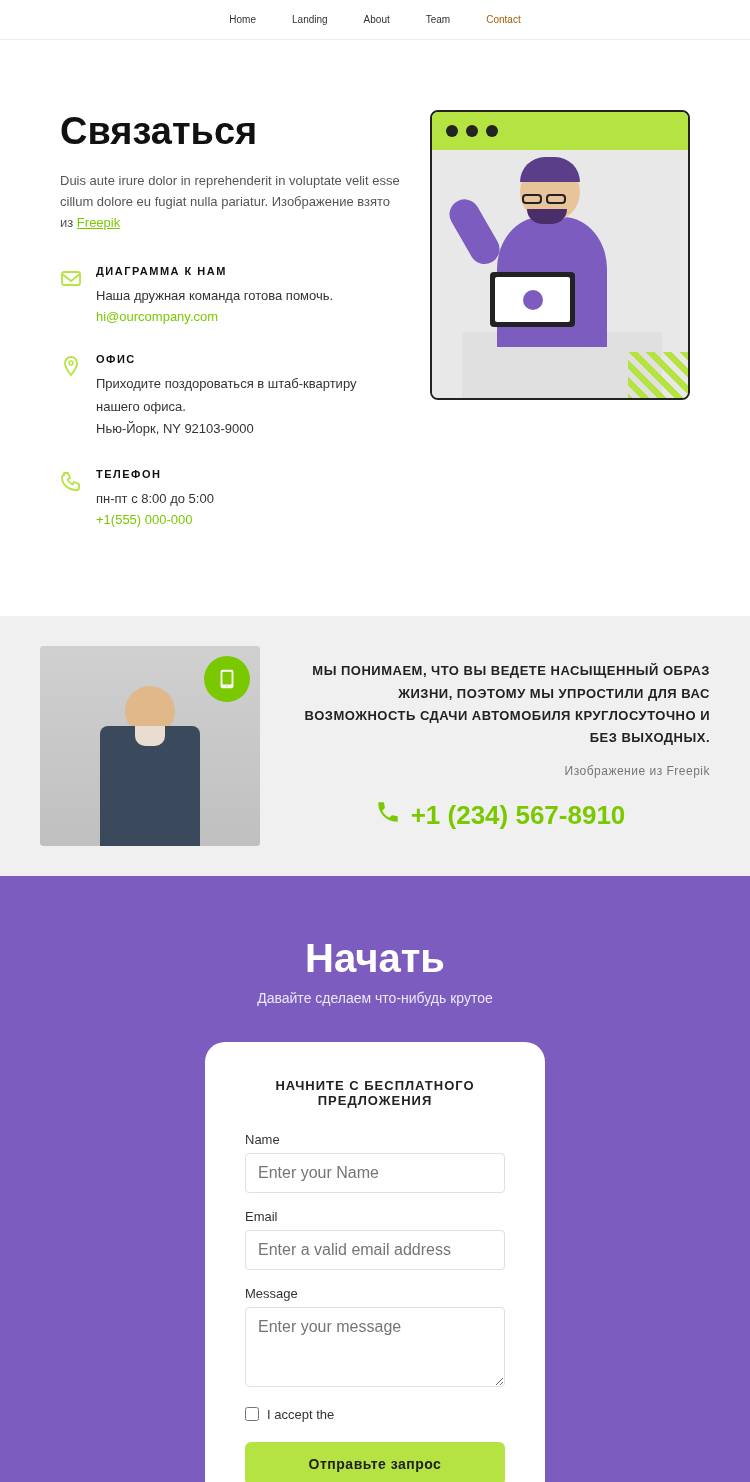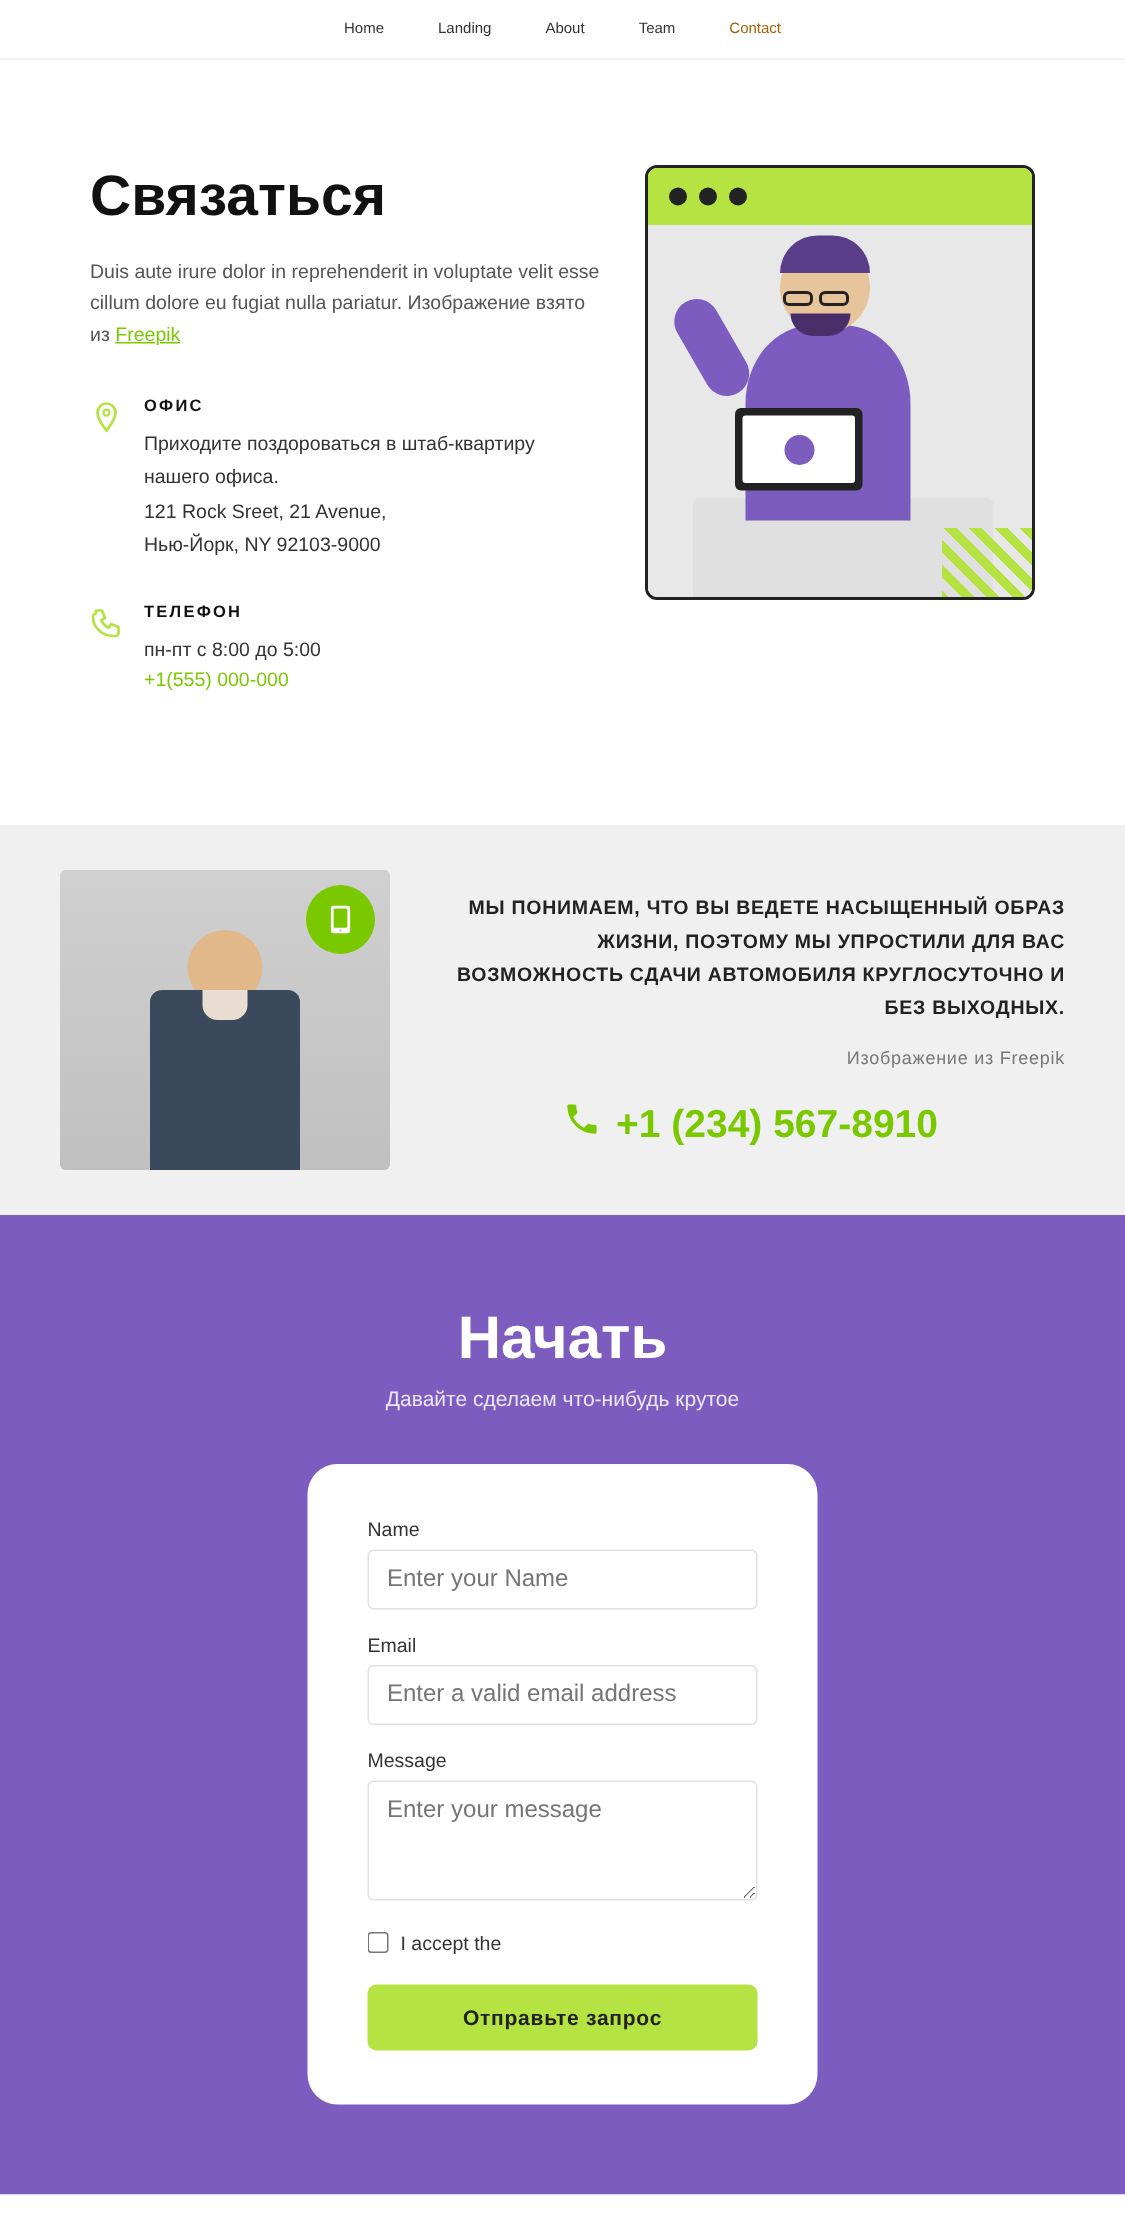--- a/index.html
+++ b/index.html
@@ -302,32 +302,44 @@
 </nav>
 
 <section class="section-contact">
   <div class="contact-left">
     <h1>Связаться</h1>
     <p class="desc">
       <span>Duis aute irure dolor in reprehenderit in voluptate velit esse cillum dolore eu fugiat nulla pariatur. Изображение взято из</span>
       <a href="#">Freepik</a>
     </p>
 
+    <div class="contact-item">
+      <div class="contact-icon">
+        <svg viewBox="0 0 22 22" fill="none" xmlns="http://www.w3.org/2000/svg">
+          <rect x="2" y="5" width="18" height="13" rx="2" stroke="#b5e341" stroke-width="1.8"></rect>
+          <path d="M2 7l9 7 9-7" stroke="#b5e341" stroke-width="1.8"></path>
+        </svg>
+      </div>
+      <div class="contact-item-body">
+        <h4>ДИАГРАММА К НАМ</h4>
+        <p>Наша дружная команда готова помочь.</p>
+        <a href="mailto:hi@ourcompany.com">hi@ourcompany.com</a>
+      </div>
+    </div>
 
     <div class="contact-item">
       <div class="contact-icon">
         <svg viewBox="0 0 22 22" fill="none" xmlns="http://www.w3.org/2000/svg">
           <path d="M11 2C7.69 2 5 4.69 5 8c0 5 6 12 6 12s6-7 6-12c0-3.31-2.69-6-6-6z" stroke="#b5e341" stroke-width="1.8"></path>
           <circle cx="11" cy="8" r="2" stroke="#b5e341" stroke-width="1.5"></circle>
         </svg>
       </div>
       <div class="contact-item-body">
         <h4>ОФИС</h4>
         <p>Приходите поздороваться в штаб-квартиру нашего офиса.</p>
-        <p>121 Rock Sreet, 21 Avenue,</p>
         <p>Нью-Йорк, NY 92103-9000</p>
       </div>
     </div>
 
     <div class="contact-item">
       <div class="contact-icon">
         <svg viewBox="0 0 22 22" fill="none" xmlns="http://www.w3.org/2000/svg">
           <path d="M4 3h4l2 5-2.5 1.5C8.6 12 10 13.4 12.5 14.5L14 12l5 2v4c0 1.1-.9 2-2 2C7.6 20 2 14.4 2 7c0-1.1.9-2 2-2z" stroke="#b5e341" stroke-width="1.8" stroke-linejoin="round"></path>
         </svg>
       </div>
@@ -410,20 +422,21 @@
       <span>+1 (234) 567-8910</span>
     </div>
   </div>
 </section>
 
 <section class="section-cta">
   <h2>Начать</h2>
   <p class="cta-subtitle">Давайте сделаем что-нибудь крутое</p>
 
   <div class="form-card">
+    <h3>НАЧНИТЕ С БЕСПЛАТНОГО ПРЕДЛОЖЕНИЯ</h3>
 
     <div class="form-group">
       <label>Name</label>
       <input type="text" placeholder="Enter your Name" style="">
     </div>
 
     <div class="form-group">
       <label>Email</label>
       <input type="email" placeholder="Enter a valid email address" style="">
     </div>

